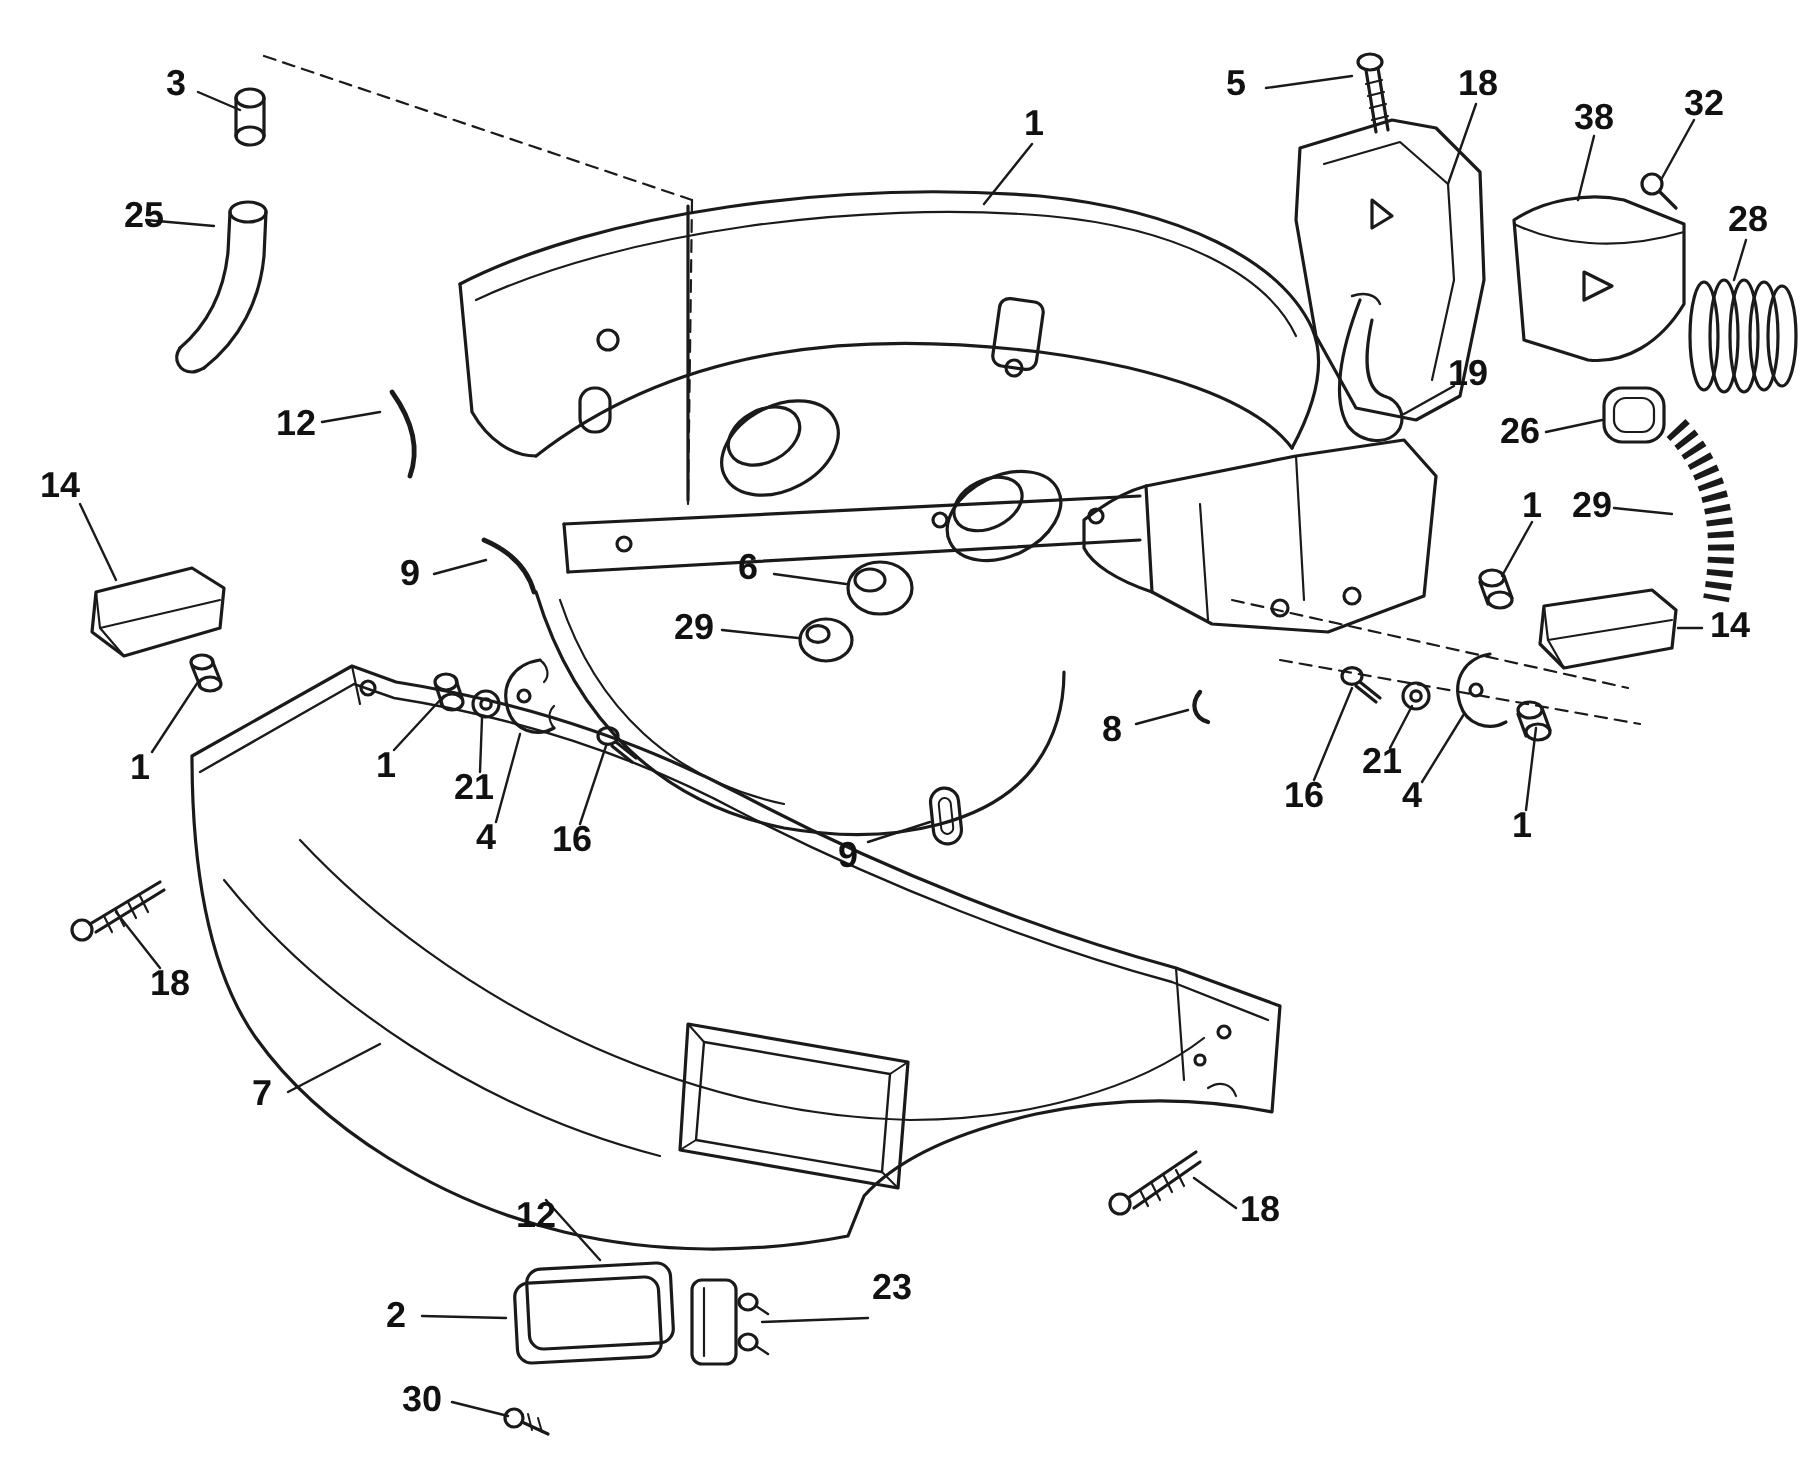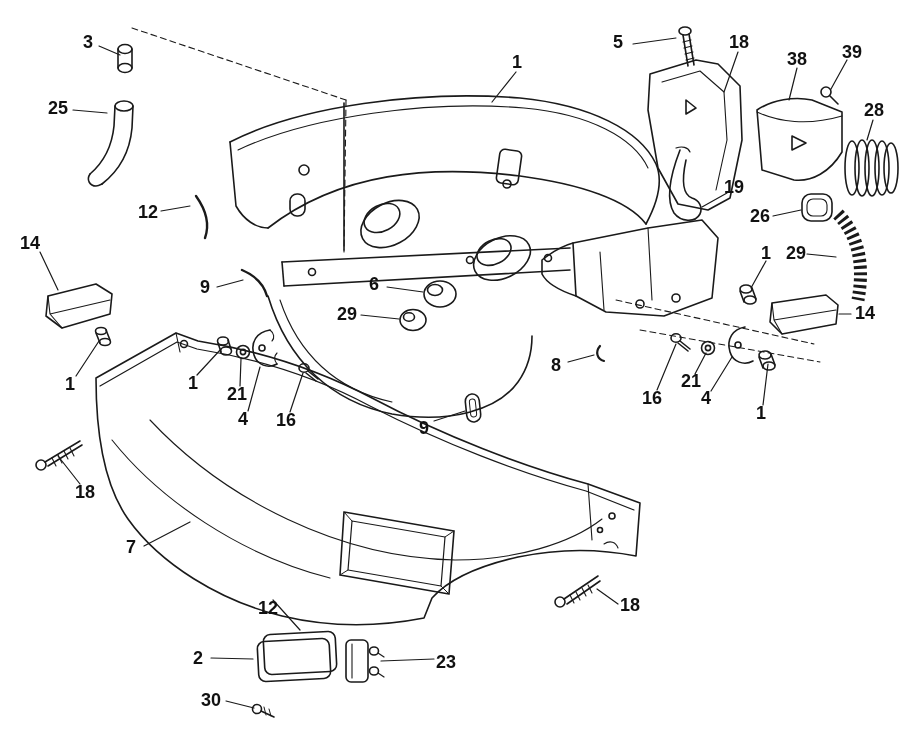--- a/index.html
+++ b/index.html
@@ -286,24 +286,24 @@
                  M211,658 L253,659
                  M434,659 L381,661
                  M226,701 L254,708"></path>
       </g>
     </g>
   </svg>
 
   <span class="callout" style="left:88px;top:42px">3</span>
   <span class="callout" style="left:618px;top:42px">5</span>
   <span class="callout" style="left:739px;top:42px">18</span>
-  <span class="callout" style="left:852px;top:52px">39</span>
+  <span class="callout" style="left:852px;top:52px">32</span>
   <span class="callout" style="left:797px;top:59px">38</span>
   <span class="callout" style="left:517px;top:62px">1</span>
-  <span class="callout" style="left:58px;top:108px">25</span>
+  <span class="callout" style="left:72px;top:108px">25</span>
   <span class="callout" style="left:874px;top:110px">28</span>
   <span class="callout" style="left:734px;top:187px">19</span>
   <span class="callout" style="left:148px;top:212px">12</span>
   <span class="callout" style="left:760px;top:216px">26</span>
   <span class="callout" style="left:30px;top:243px">14</span>
   <span class="callout" style="left:766px;top:253px">1</span>
   <span class="callout" style="left:796px;top:253px">29</span>
   <span class="callout" style="left:374px;top:284px">6</span>
   <span class="callout" style="left:205px;top:287px">9</span>
   <span class="callout" style="left:865px;top:313px">14</span>
@@ -317,16 +317,16 @@
   <span class="callout" style="left:706px;top:398px">4</span>
   <span class="callout" style="left:761px;top:413px">1</span>
   <span class="callout" style="left:243px;top:419px">4</span>
   <span class="callout" style="left:286px;top:420px">16</span>
   <span class="callout" style="left:424px;top:428px">9</span>
   <span class="callout" style="left:85px;top:492px">18</span>
   <span class="callout" style="left:131px;top:547px">7</span>
   <span class="callout" style="left:268px;top:608px">12</span>
   <span class="callout" style="left:630px;top:605px">18</span>
   <span class="callout" style="left:198px;top:658px">2</span>
-  <span class="callout" style="left:446px;top:662px">23</span>
+  <span class="callout" style="left:446px;top:644px">23</span>
   <span class="callout" style="left:211px;top:700px">30</span>
 
 </div>
 
 </body></html>

